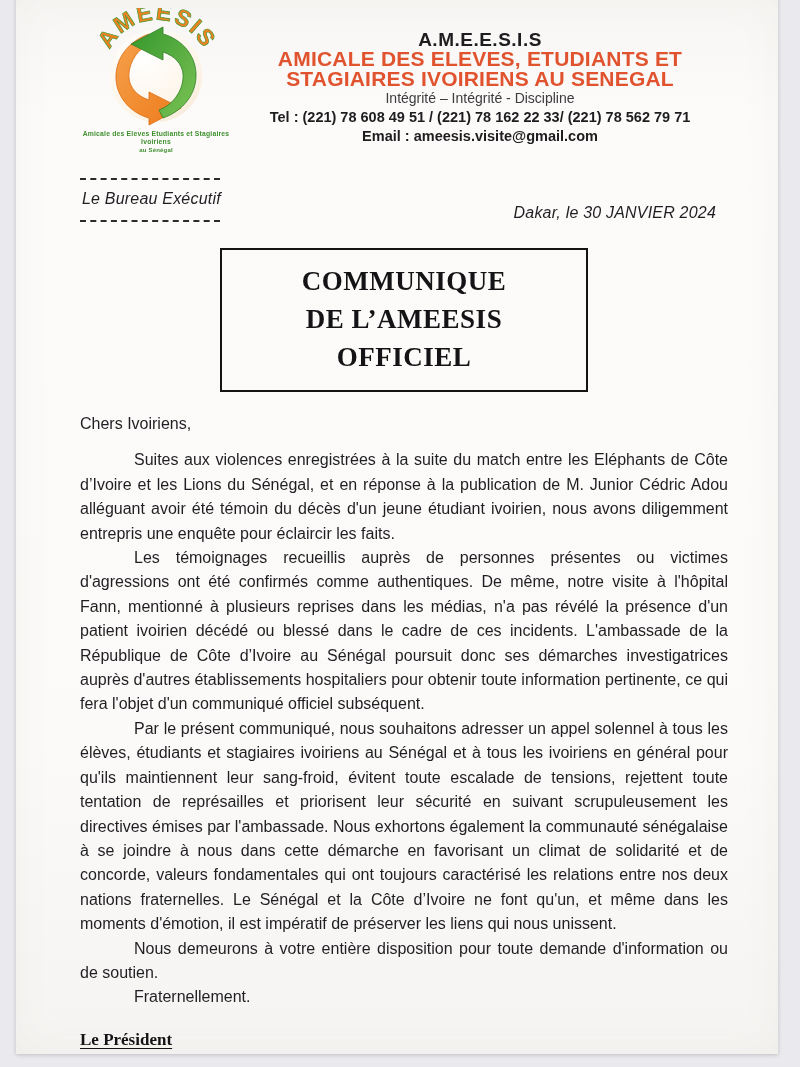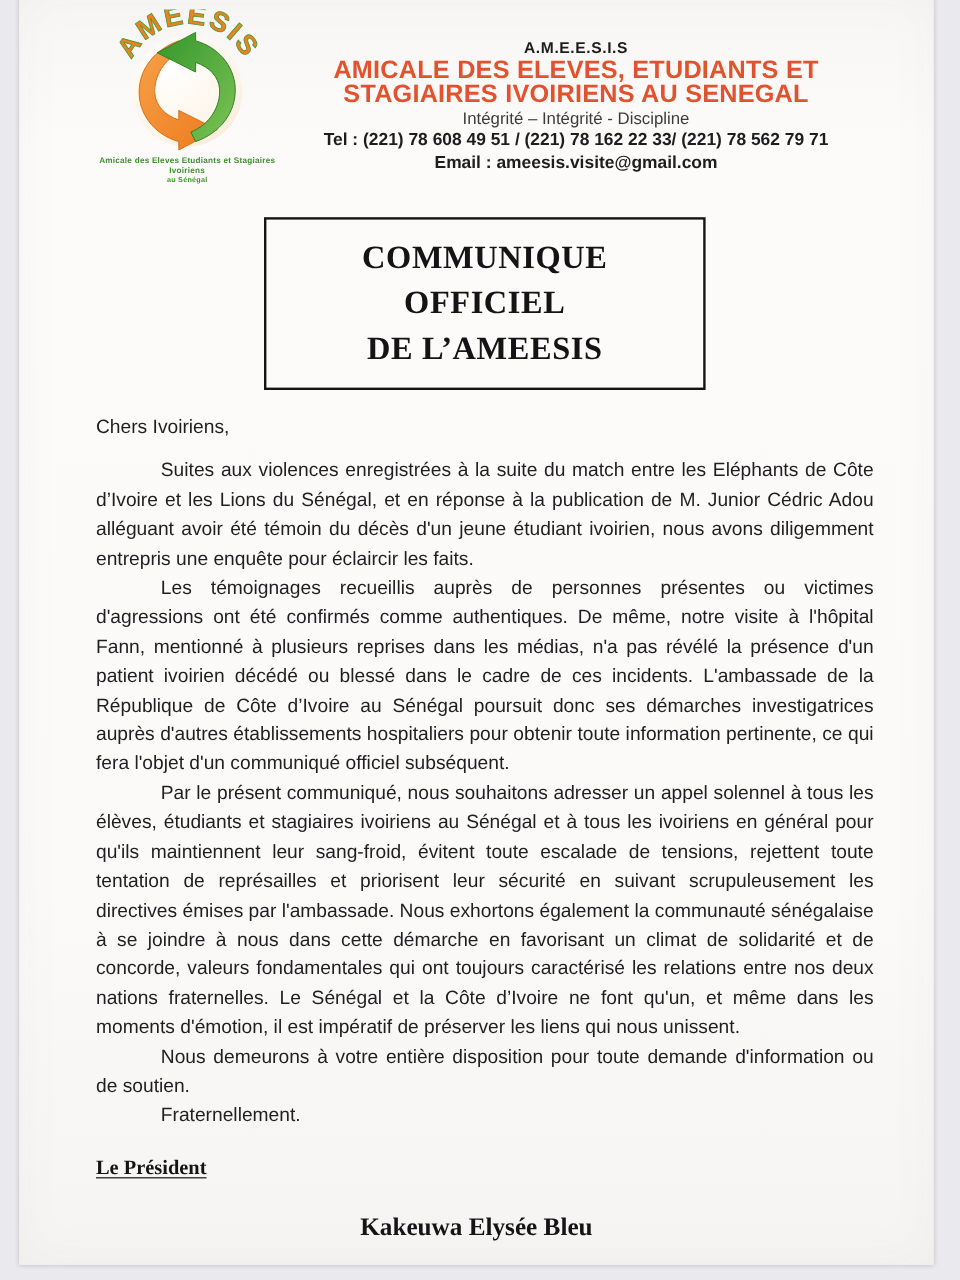--- a/index.html
+++ b/index.html
@@ -24,21 +24,21 @@
   .logo-caption{
     margin-top:-2px;
     color:#3f8f2e;
     font-weight:bold;
     font-size:6.8px;
     line-height:8px;
     letter-spacing:0.2px;
   }
   .logo-caption .cap2{font-size:6px;display:block;}
   .header-text{flex:1;text-align:center;margin-top:22px;color:#1d1d1f;}
-  .org-acronym{font-weight:bold;font-size:13px;line-height:19px;letter-spacing:0.5px;}
+  .org-acronym{font-weight:bold;font-size:19px;line-height:19px;letter-spacing:0.5px;}
   .org-name{font-weight:bold;font-size:21px;line-height:20px;color:#e0532e;letter-spacing:0.2px;}
   .org-motto{font-size:14px;line-height:19px;color:#3c3c3e;}
   .org-tel{font-weight:bold;font-size:14.5px;line-height:19px;}
   .org-email{font-weight:bold;font-size:14.5px;line-height:19px;}
   
   .meta{display:flex;justify-content:space-between;margin-top:24px;padding-right:12px;}
   .sender-block{width:190px;}
   .dash-line{width:140px;border-top:2.5px dashed #2b2b2b;height:0;}
   .sender-name{
     font-style:italic;font-size:16px;color:#1f1f23;
@@ -140,25 +140,33 @@
 
       <div class="header-text">
         <div class="org-acronym">A.M.E.E.S.I.S</div>
         <div class="org-name">AMICALE DES ELEVES, ETUDIANTS ET STAGIAIRES IVOIRIENS AU SENEGAL</div>
         <div class="org-motto">Intégrité – Intégrité - Discipline</div>
         <div class="org-tel">Tel : (221) 78 608 49 51 / (221) 78 162 22 33/ (221) 78 562 79 71</div>
         <div class="org-email">Email : ameesis.visite@gmail.com</div>
       </div>
     </div>
 
+    <div class="meta">
+      <div class="sender-block">
+        <div class="dash-line"></div>
+        <div class="sender-name">Le Bureau Exécutif</div>
+        <div class="dash-line"></div>
+      </div>
+      <div class="dateline">Dakar, le 30 JANVIER 2024</div>
+    </div>
 
     <div class="title-box">
       <div>COMMUNIQUE</div>
+      <div>DE L’AMEESIS</div>
       <div>OFFICIEL</div>
-      <div>DE L’AMEESIS</div>
     </div>
 
     <div class="body-text">
       <div class="salutation">Chers Ivoiriens,</div>
       <p>Suites aux violences enregistrées à la suite du match entre les Eléphants de Côte d’Ivoire et les Lions du Sénégal, et en réponse à la publication de M. Junior Cédric Adou alléguant avoir été témoin du décès d'un jeune étudiant ivoirien, nous avons diligemment entrepris une enquête pour éclaircir les faits.</p>
       <p>Les témoignages recueillis auprès de personnes présentes ou victimes d'agressions ont été confirmés comme authentiques. De même, notre visite à l'hôpital Fann, mentionné à plusieurs reprises dans les médias, n'a pas révélé la présence d'un patient ivoirien décédé ou blessé dans le cadre de ces incidents. L'ambassade de la République de Côte d’Ivoire au Sénégal poursuit donc ses démarches investigatrices auprès d'autres établissements hospitaliers pour obtenir toute information pertinente, ce qui fera l'objet d'un communiqué officiel subséquent.</p>
       <p>Par le présent communiqué, nous souhaitons adresser un appel solennel à tous les élèves, étudiants et stagiaires ivoiriens au Sénégal et à tous les ivoiriens en général pour qu'ils maintiennent leur sang-froid, évitent toute escalade de tensions, rejettent toute tentation de représailles et priorisent leur sécurité en suivant scrupuleusement les directives émises par l'ambassade. Nous exhortons également la communauté sénégalaise à se joindre à nous dans cette démarche en favorisant un climat de solidarité et de concorde, valeurs fondamentales qui ont toujours caractérisé les relations entre nos deux nations fraternelles. Le Sénégal et la Côte d’Ivoire ne font qu'un, et même dans les moments d'émotion, il est impératif de préserver les liens qui nous unissent.</p>
       <p>Nous demeurons à votre entière disposition pour toute demande d'information ou de soutien.</p>
       <p class="closing">Fraternellement.</p>
     </div>

